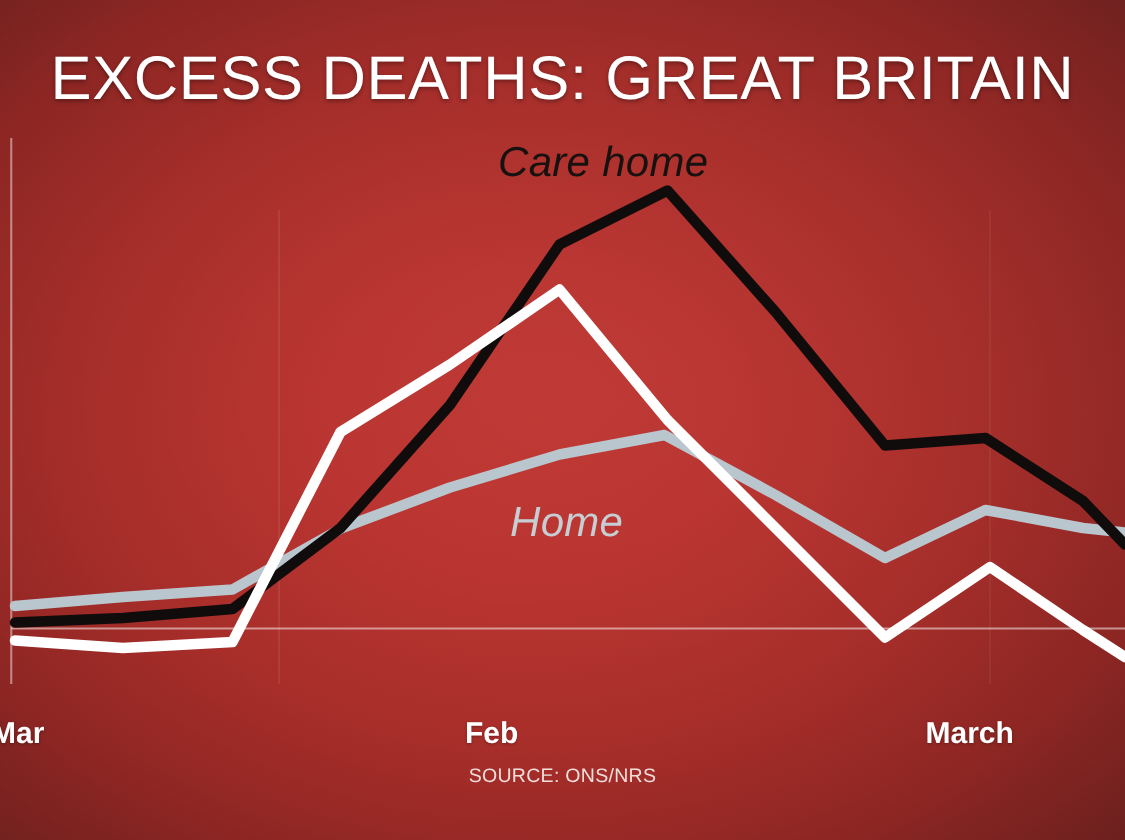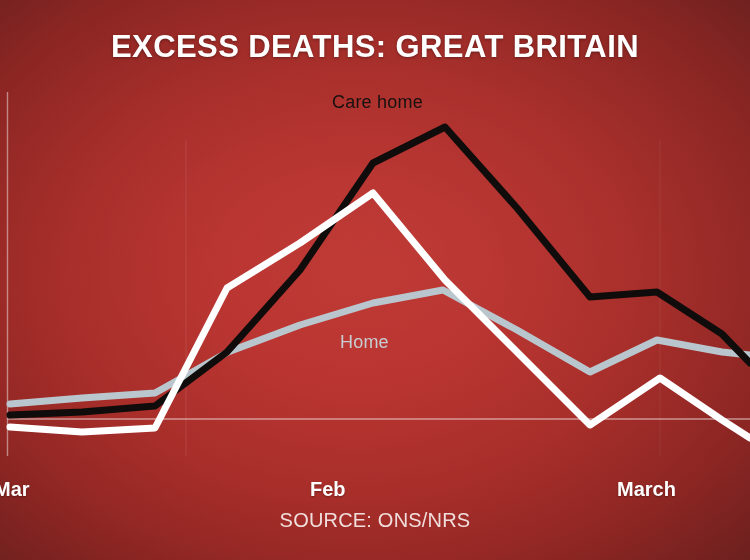--- a/index.html
+++ b/index.html
@@ -17,22 +17,22 @@
   
   #stage:after{
     content:"";position:absolute;inset:0;pointer-events:none;
     background:radial-gradient(ellipse 800px 560px at 50% 45%,
       rgba(255,255,255,0.045) 0%, rgba(255,255,255,0.0) 55%, rgba(0,0,0,0.18) 100%);
   }
   .title{
     position:absolute;left:0;right:0;top:30px;
     text-align:center;
     color:#ffffff;
-    font-size:31px;
-    font-weight:bold;
+    font-size:41px;
+    font-weight:normal;
     letter-spacing:0.4px;
     line-height:1.1;
     text-shadow:0 1px 3px rgba(0,0,0,0.35);
     z-index:6;
   }
   svg#plot{
     position:absolute;left:0;top:0;width:750px;height:560px;z-index:4;
   }
   .xlabel{
     position:absolute;
@@ -40,25 +40,25 @@
     font-size:20px;
     font-weight:bold;
     z-index:6;
     text-shadow:0 1px 2px rgba(0,0,0,0.3);
   }
   .xlabel.mar{left:-6px;top:478px;}
   .xlabel.apr{left:310px;top:478px;}
   .xlabel.may{left:617px;top:478px;}
   .source{
     position:absolute;left:0;right:0;top:509px;
-    text-align:center;color:#f0dedc;font-size:20px;
+    text-align:center;color:#f0dedc;font-size:13px;
     letter-spacing:0.2px;z-index:6;
   }
   .serieslabel{
-    position:absolute;z-index:6;font-size:18px;letter-spacing:0.2px;
+    position:absolute;z-index:6;font-size:28px;letter-spacing:0.2px;font-style:italic;
   }
   .serieslabel.care{left:332px;top:92px;color:#17110f;}
   .serieslabel.hospital{left:226px;top:198px;color:#f6f2f1;}
   .serieslabel.home{left:300px;top:332px;color:#c6ced3;margin-left:40px;}
 </style>
 </head>
 <body>
 
 <div id="stage">
 

